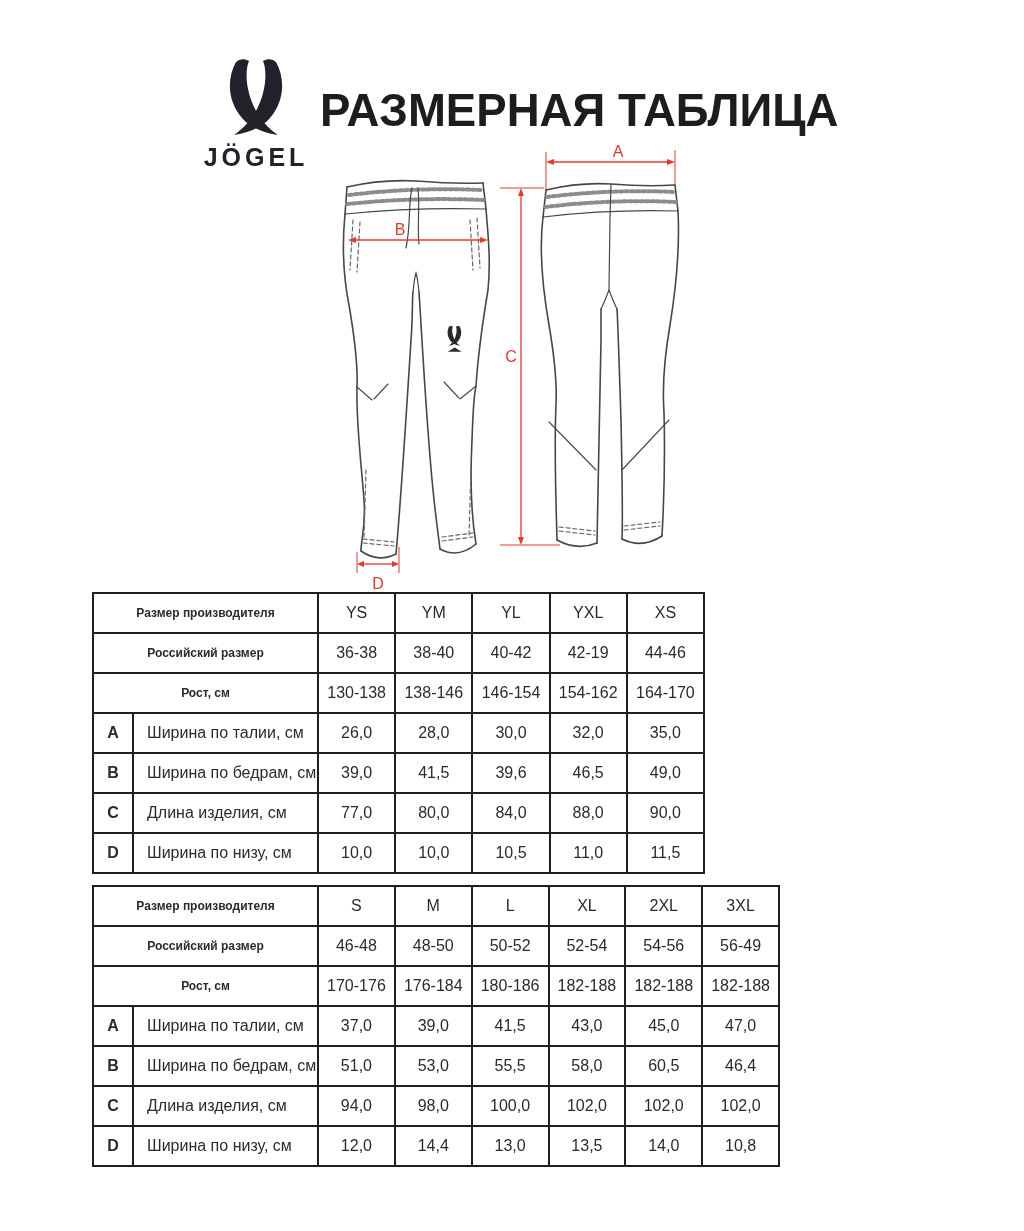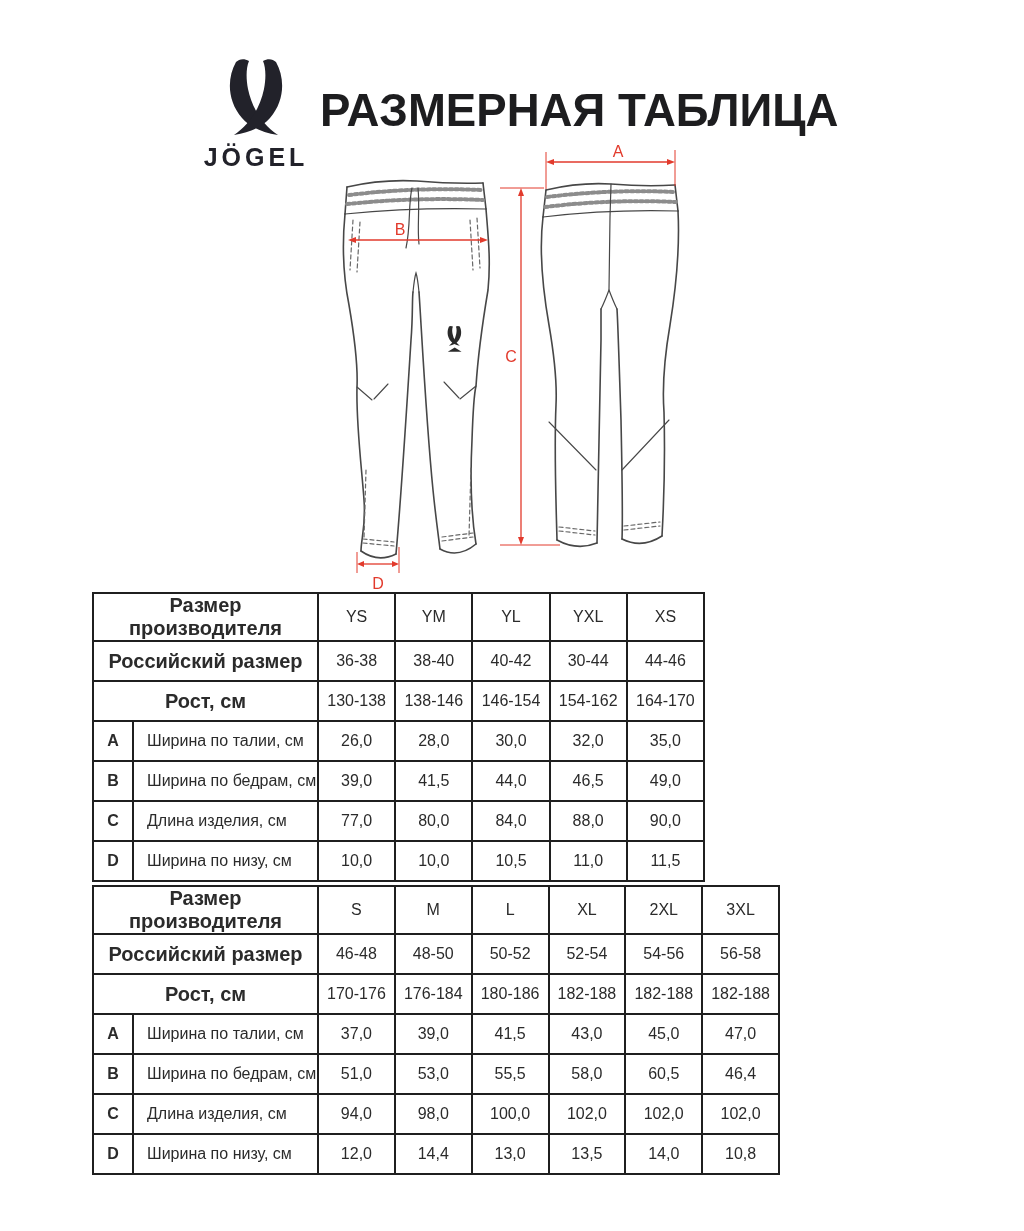--- a/index.html
+++ b/index.html
@@ -6,21 +6,21 @@
   .page{position:relative;width:1024px;height:1231px;background:#fff;overflow:hidden;
         font-family:"Liberation Sans",sans-serif;color:#2b2b2b;}
   .brand-logo{position:absolute;left:192px;top:56px;}
   .page-title{position:absolute;left:320px;top:82px;font-size:47px;font-weight:bold;
         color:#1d1d1f;white-space:nowrap;letter-spacing:0;transform:scaleX(.97);
         transform-origin:left top;}
   .diagram-svg{position:absolute;left:330px;top:140px;}
   .size-table{position:absolute;border-collapse:collapse;table-layout:fixed;background:#fff;}
   .size-table th,.size-table td{border:2px solid #1f1f1f;height:38px;vertical-align:middle;
         font-size:16px;font-family:"Liberation Sans",sans-serif;color:#2b2b2b;padding:0;}
-  .size-table .lbl-cell{font-weight:bold;font-size:20px;text-align:center;}
+  .size-table .lbl-cell{font-weight:bold;font-size:12px;text-align:center;}
   .size-table .key-cell{font-weight:bold;text-align:center;font-size:16px;}
   .size-table .mlbl-cell{font-weight:normal;text-align:left;padding-left:13px;}
   .size-table .val-cell{text-align:center;font-weight:normal;}
   #table-youth{left:92px;top:592px;width:613px;}
   #table-adult{left:92px;top:885px;width:688px;}
   .col-key{width:40px;} .col-lbl{width:185px;}
   :root{--accent:#e23a2c;}
 </style>
 </head>
 <body>
@@ -148,21 +148,21 @@
           <td class="val-cell">YM</td>
           <td class="val-cell">YL</td>
           <td class="val-cell">YXL</td>
           <td class="val-cell">XS</td>
         </tr>
         <tr>
           <th class="lbl-cell" colspan="2">Российский размер</th>
           <td class="val-cell">36-38</td>
           <td class="val-cell">38-40</td>
           <td class="val-cell">40-42</td>
-          <td class="val-cell">30-44</td>
+          <td class="val-cell">42-19</td>
           <td class="val-cell">44-46</td>
         </tr>
         <tr>
           <th class="lbl-cell" colspan="2">Рост, см</th>
           <td class="val-cell">130-138</td>
           <td class="val-cell">138-146</td>
           <td class="val-cell">146-154</td>
           <td class="val-cell">154-162</td>
           <td class="val-cell">164-170</td>
         </tr>
@@ -173,21 +173,21 @@
           <td class="val-cell">28,0</td>
           <td class="val-cell">30,0</td>
           <td class="val-cell">32,0</td>
           <td class="val-cell">35,0</td>
         </tr>
         <tr>
           <th class="key-cell">B</th>
           <th class="mlbl-cell">Ширина по бедрам, см</th>
           <td class="val-cell">39,0</td>
           <td class="val-cell">41,5</td>
-          <td class="val-cell">44,0</td>
+          <td class="val-cell">39,6</td>
           <td class="val-cell">46,5</td>
           <td class="val-cell">49,0</td>
         </tr>
         <tr>
           <th class="key-cell">C</th>
           <th class="mlbl-cell">Длина изделия, см</th>
           <td class="val-cell">77,0</td>
           <td class="val-cell">80,0</td>
           <td class="val-cell">84,0</td>
           <td class="val-cell">88,0</td>
@@ -221,21 +221,21 @@
           <td class="val-cell">2XL</td>
           <td class="val-cell">3XL</td>
         </tr>
         <tr>
           <th class="lbl-cell" colspan="2">Российский размер</th>
           <td class="val-cell">46-48</td>
           <td class="val-cell">48-50</td>
           <td class="val-cell">50-52</td>
           <td class="val-cell">52-54</td>
           <td class="val-cell">54-56</td>
-          <td class="val-cell">56-58</td>
+          <td class="val-cell">56-49</td>
         </tr>
         <tr>
           <th class="lbl-cell" colspan="2">Рост, см</th>
           <td class="val-cell">170-176</td>
           <td class="val-cell">176-184</td>
           <td class="val-cell">180-186</td>
           <td class="val-cell">182-188</td>
           <td class="val-cell">182-188</td>
           <td class="val-cell">182-188</td>
         </tr>

